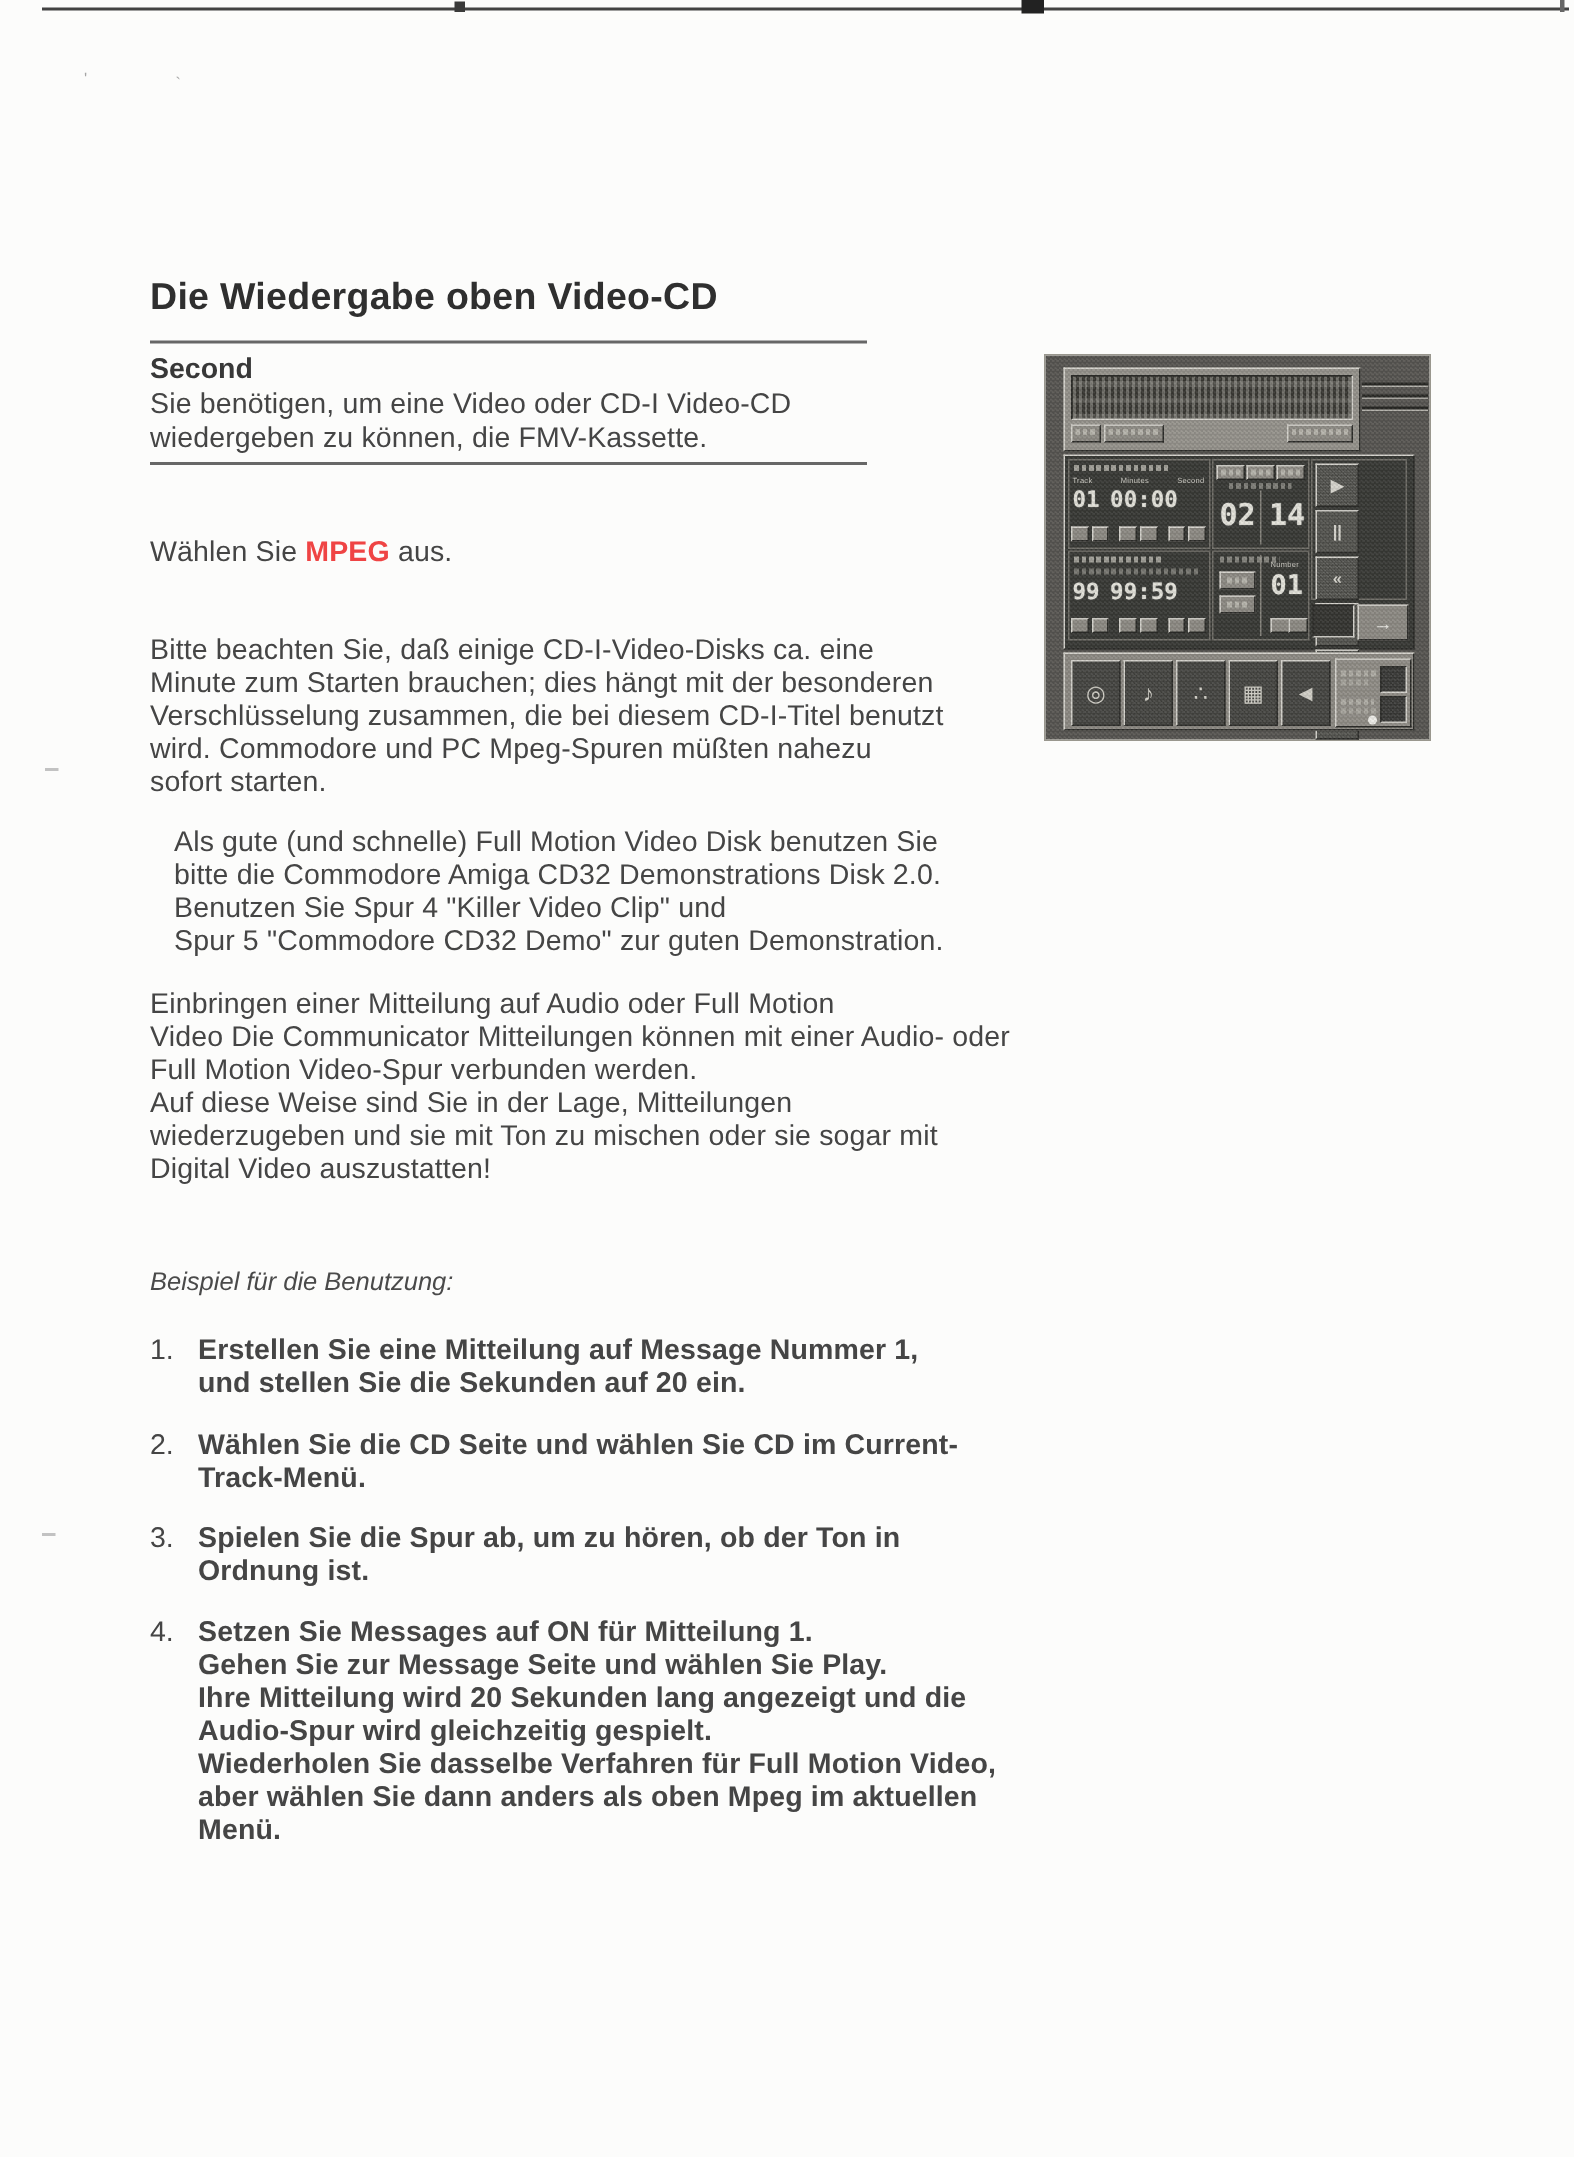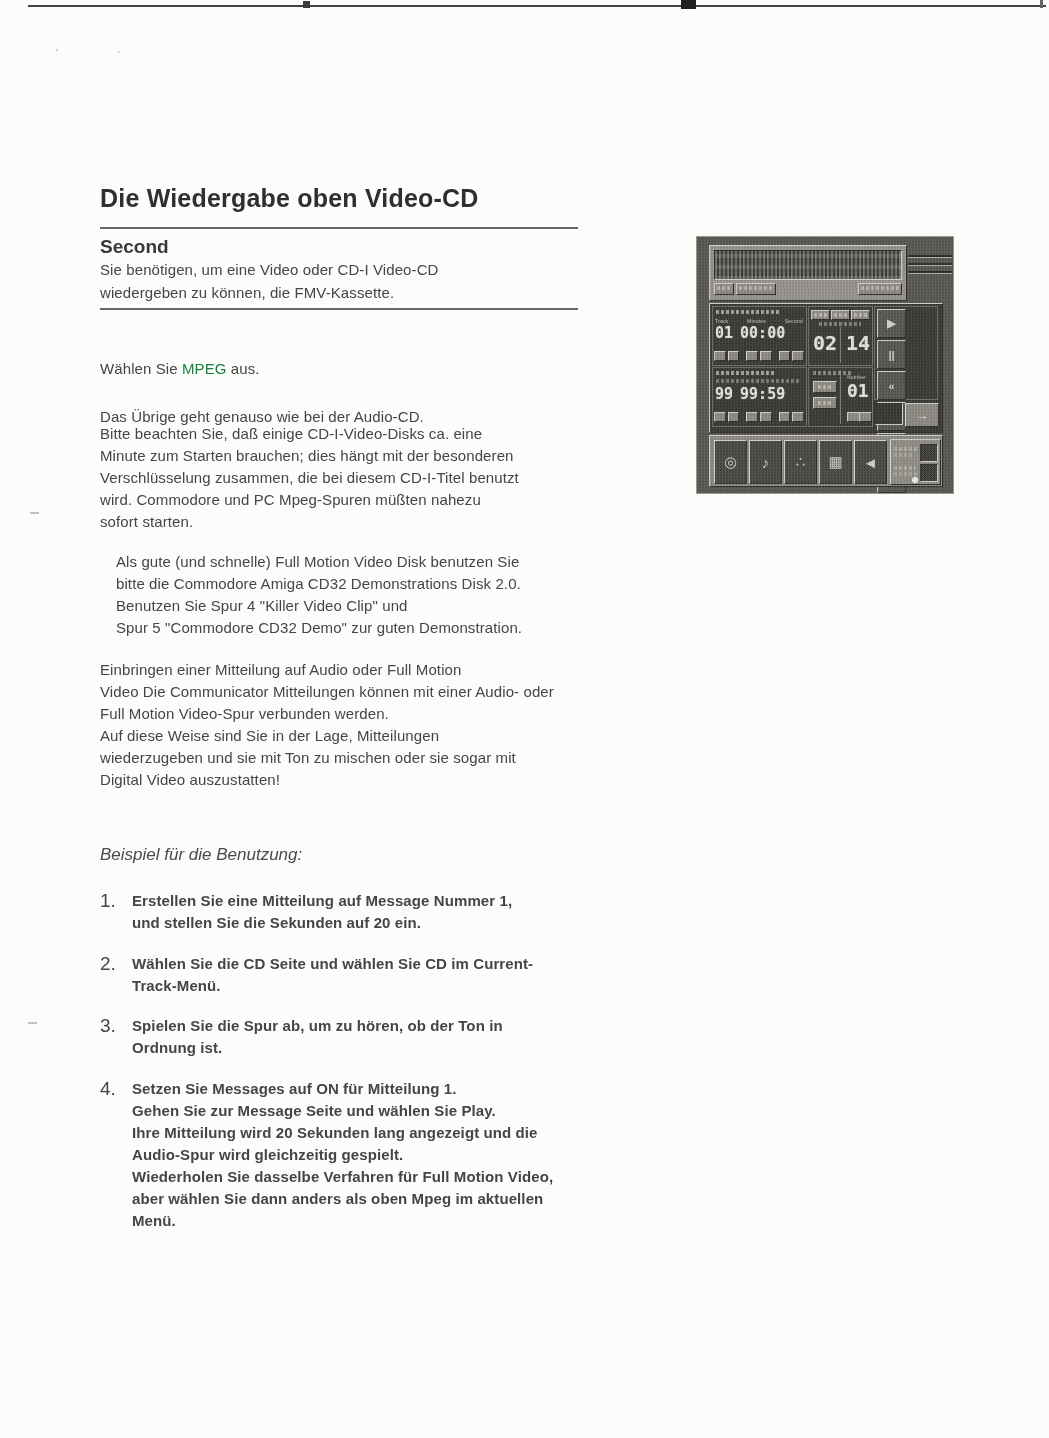--- a/index.html
+++ b/index.html
@@ -1,37 +1,37 @@
 <!DOCTYPE html>
 <html><head>
 <meta charset="utf-8">
 <style>
   html,body{margin:0;padding:0;}
   body{width:1049px;height:1438px;position:relative;background:#fcfcfb;overflow:hidden;
        font-family:"Liberation Sans",sans-serif;}
   .abs{position:absolute;}
 
   
-  .doctext{color:#454545;font-size:15px;line-height:22px;white-space:pre-line;
+  .doctext{color:#454545;font-size:19px;line-height:22px;white-space:pre-line;
            filter:blur(0.3px);letter-spacing:0.1px;}
   .page-title{left:100px;top:184px;font-size:25px;font-weight:bold;color:#2f2f2f;
               letter-spacing:0.2px;filter:blur(0.3px);}
   .hrule{height:2px;background:#4e4e4e;opacity:.85;filter:blur(0.4px);}
   .rule1{left:100px;top:227px;width:478px;}
   .rule2{left:100px;top:308px;width:478px;}
   .notice-head{left:100px;top:236px;font-size:19px;font-weight:bold;color:#383838;filter:blur(0.3px);}
   .notice-text{left:100px;top:258px;line-height:23px;}
   .p-mpeg{left:100px;top:357px;line-height:24px;}
   .p-cdi{left:100px;top:423px;}
   .p-demo{left:116px;top:551px;}
   .p-msg{left:100px;top:659px;}
   .example-head{left:100px;top:845px;font-style:italic;color:#4a4a4a;font-size:17px;filter:blur(0.3px);}
   .li-num{width:34px;color:#454545;font-size:19px;filter:blur(0.3px);}
   .li-text{left:132px;width:700px;font-weight:bold;}
-  .bold-inline{font-weight:normal;color:#15803d;margin-top:45px;}
+  .bold-inline{font-weight:bold;color:#ef4444;margin-top:45px;}
 
   
   .topline{left:28px;top:5px;width:1018px;height:2px;background:#2e2e2e;opacity:.9;}
   .blob1{left:303px;top:1px;width:7px;height:7px;background:#3a3a3a;}
   .blob2{left:681px;top:0;width:15px;height:9px;background:#222;}
   .blob3{left:1040px;top:0;width:3px;height:8px;background:#666;}
   .mark{color:#a5a5a5;font-size:11px;}
   .dash{background:#c2c2c2;height:2px;width:9px;filter:blur(0.5px);}
 
   
@@ -109,21 +109,21 @@
 <div class="abs dash" style="left:28px;top:1022px;"></div>
 
 <div class="abs page-title">Die Wiedergabe oben Video-CD</div>
 <div class="abs hrule rule1"></div>
 <div class="abs notice-head">Second</div>
 <div class="abs doctext notice-text">Sie benötigen, um eine Video oder CD-I Video-CD
 wiedergeben zu können, die FMV-Kassette.</div>
 <div class="abs hrule rule2"></div>
 
 <div class="abs doctext p-mpeg"><span>Wählen Sie </span><span class="bold-inline">MPEG</span><span> aus.</span><br>
-<span>Das Übrige geht genauso wie bei der Audio-CD.</span></div>
+</div>
 
 <div class="abs doctext p-cdi">Bitte beachten Sie, daß einige CD-I-Video-Disks ca. eine
 Minute zum Starten brauchen; dies hängt mit der besonderen
 Verschlüsselung zusammen, die bei diesem CD-I-Titel benutzt
 wird. Commodore und PC Mpeg-Spuren müßten nahezu
 sofort starten.</div>
 <div class="abs doctext p-demo">Als gute (und schnelle) Full Motion Video Disk benutzen Sie
 bitte die Commodore Amiga CD32 Demonstrations Disk 2.0.
 Benutzen Sie Spur 4 "Killer Video Clip" und
 Spur 5 "Commodore CD32 Demo" zur guten Demonstration.</div>

